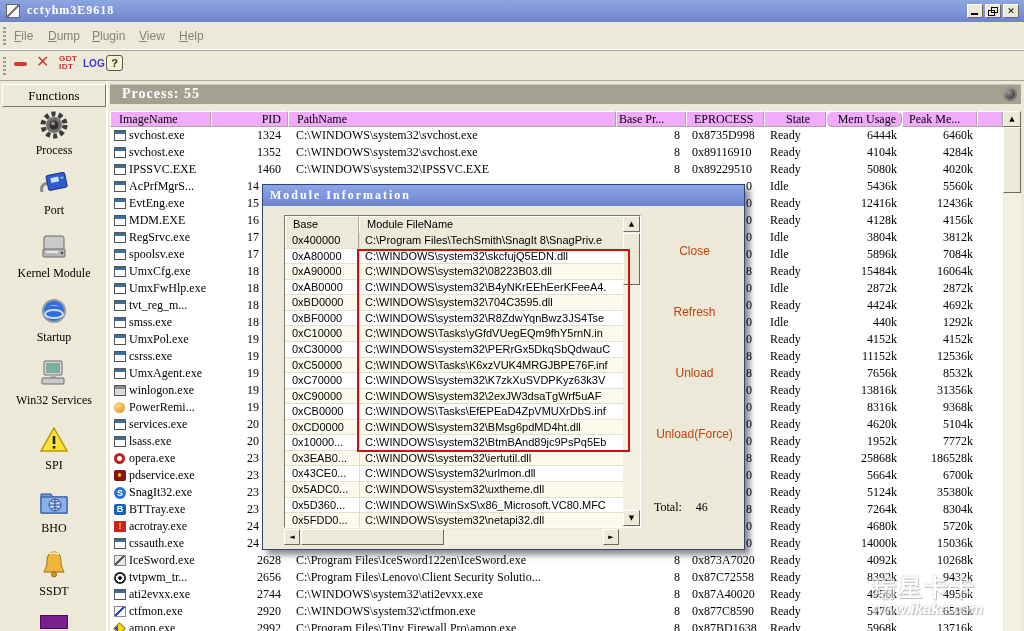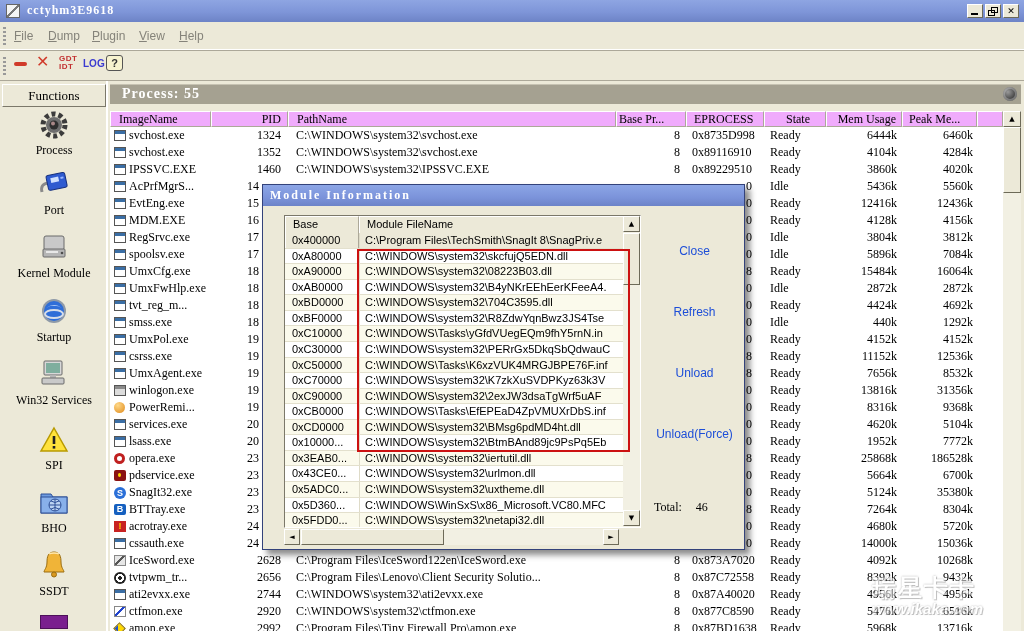--- a/index.html
+++ b/index.html
@@ -139,21 +139,21 @@
   .dlg-vscroll .sb-btn { width:17px; }
   .dlg-vthumb { position:absolute; left:0; top:17px; width:17px; height:52px; background:#ece9d8;
     border:1px solid; border-color:#fff #6d6a58 #6d6a58 #fff; }
   .dlg-hscroll { position:absolute; left:21px; top:344px; width:335px; height:16px; background:#f2f0e3; }
   .hs-btn { position:absolute; top:0; width:16px; height:16px; background:#ece9d8; border:1px solid;
     border-color:#fff #6d6a58 #6d6a58 #fff; text-align:center; font-family:"DejaVu Sans",sans-serif;
     font-size:7px; line-height:14px; }
   .hs-thumb { position:absolute; left:17px; top:0; width:143px; height:16px; background:#ece9d8;
     border:1px solid; border-color:#fff #6d6a58 #6d6a58 #fff; }
   .dlg-btn { position:absolute; left:380px; width:103px; text-align:center;
-    font-family:"Liberation Sans",sans-serif; font-size:12px; color:#1d4ed8; cursor:default; }
+    font-family:"Liberation Sans",sans-serif; font-size:12px; color:#c2410c; cursor:default; }
   .dlg-total { position:absolute; left:391px; top:315px; font-size:12px; color:#000; }
   .dlg-total span { margin-right:14px; }
 
   .red-box { position:absolute; left:357px; top:249px; width:273px; height:203px;
     border:2px solid #cc1111; z-index:40; }
 
   
   .watermark { position:absolute; left:872px; top:576px; width:150px; z-index:50; opacity:.55;
     color:#fff; text-shadow:0 0 2px #777, 1px 1px 0 #999; pointer-events:none; }
   .wm1 { font-size:24px; font-weight:bold; line-height:24px; letter-spacing:2px; white-space:nowrap; }
@@ -286,21 +286,21 @@
         <span class="cell c-peak">4284k</span>
       </div>
       <div class="trow" style="top: 50px;">
         <span class="ri ri-window"></span>
         <span class="cell c-name">IPSSVC.EXE</span>
         <span class="cell c-pid">1460</span>
         <span class="cell c-path">C:\WINDOWS\system32\IPSSVC.EXE</span>
         <span class="cell c-bpri">8</span>
         <span class="cell c-eproc">0x89229510</span>
         <span class="cell c-state">Ready</span>
-        <span class="cell c-mem">3860k</span>
+        <span class="cell c-mem">5080k</span>
         <span class="cell c-peak">4020k</span>
       </div>
       <div class="trow" style="top: 67px;">
         <span class="ri ri-window"></span>
         <span class="cell c-name">AcPrfMgrS...</span>
         <span class="cell c-pidfrag">14</span>
         <span class="cell c-etail">0</span>
         <span class="cell c-state">Idle</span>
         <span class="cell c-mem">5436k</span>
         <span class="cell c-peak">5560k</span>
@@ -550,21 +550,21 @@
         <span class="cell c-peak">13716k</span>
       </div>
     </div>
   <div class="thead" id="thead">
       <div class="th" style="left: 0px; width: 101px; text-align: left; padding-left: 8px; padding-right: 0px;">ImageName</div>
       <div class="th" style="left: 101px; width: 77px; text-align: right; padding-left: 0px; padding-right: 6px;">PID</div>
       <div class="th" style="left: 178px; width: 328px; text-align: left; padding-left: 8px; padding-right: 0px;">PathName</div>
       <div class="th" style="left: 506px; width: 70px; text-align: left; padding-left: 2px; padding-right: 0px;">Base Pr...</div>
       <div class="th" style="left: 576px; width: 78px; text-align: left; padding-left: 7px; padding-right: 0px;">EPROCESS</div>
       <div class="th" style="left: 654px; width: 62px; text-align: center; padding-left: 6px; padding-right: 0px;">State</div>
-      <div class="th" style="left: 716px; width: 76px; text-align: right; padding-left: 0px; padding-right: 5px;">Mem Usage</div>
+      <div class="th" style="left: 716px; width: 76px; text-align: right; padding-left: 0px; padding-right: 5px; border-radius: 6px;">Mem Usage</div>
       <div class="th" style="left: 792px; width: 75px; text-align: left; padding-left: 6px; padding-right: 0px;">Peak Me...</div>
       <div class="th" style="left: 867px; width: 26px; text-align: left; padding-left: 0px; padding-right: 0px;"></div>
     </div>
 </div>
 <div class="vscroll">
   <div class="sb-btn" style="top:0">▲</div>
   <div class="sb-thumb"></div>
 </div>
 <div class="frame-right"></div>
 

